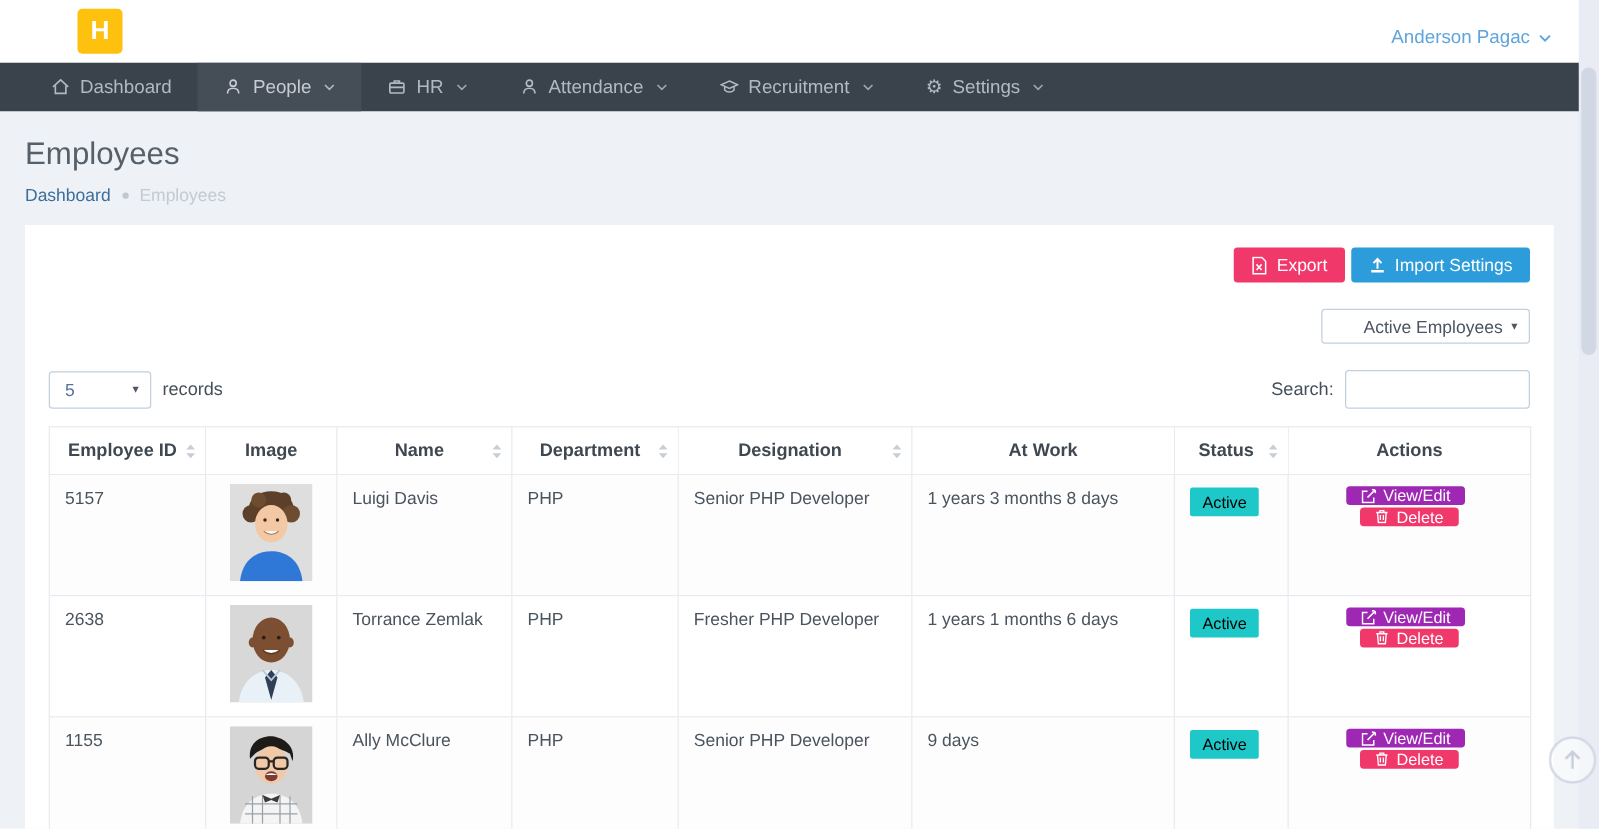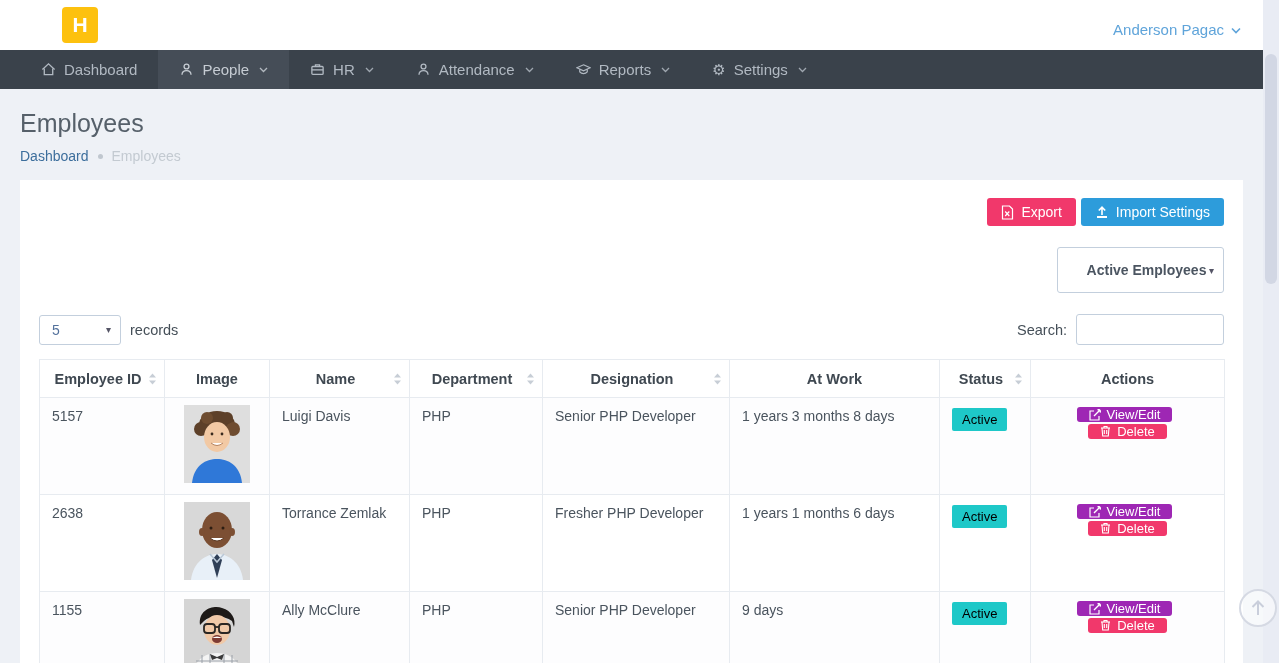--- a/index.html
+++ b/index.html
@@ -55,21 +55,21 @@
   }
   .btn-export { background:#f1386b; }
   .btn-import { background:#2d9cdb; }
 
   .filter-row { display:flex; justify-content:flex-end; margin-top:21px; }
   .select {
     position:relative; border:1px solid #c3cfdd; border-radius:3px; background:#fff;
     color:#4b5561; font-size:14px; display:flex; align-items:center; cursor:pointer;
   }
   .select .caret { position:absolute; right:9px; font-size:10px; color:#556; }
-  .select-filter { width:167px; height:46px; padding-left:28px; justify-content:flex-start;font-weight:bold; }
+  .select-filter { width:167px; height:28px; padding-left:28px; justify-content:flex-start; }
   .select-filter .val { margin:0 auto; transform:translateX(-8px); }
 
   .list-controls { display:flex; align-items:center; margin-top:21px; }
   .select-records { width:82px; height:30px; padding-left:12px; color:#53719c; }
   .records-label { margin-left:9px; font-size:14.5px; color:#454f58; }
   .search-wrap { margin-left:auto; display:flex; align-items:center; gap:9px; }
   .search-label { font-size:14.5px; color:#454f58; }
   .search-input {
     width:148px; height:31px; border:1px solid #c3cfdd; border-radius:3px;
     font-size:14px; padding:0 8px; color:#4b5561; font-family:inherit; outline:none;
@@ -168,21 +168,21 @@
     <span>Attendance</span>
     <svg class="chev" width="9" height="6" viewBox="0 0 9 6">
         <polyline points="1,1 4.5,4.5 8,1" fill="none" stroke="currentColor" stroke-width="1.3"></polyline>
       </svg>
   </div>
   <div class="nav-item">
     <svg width="15" height="15" viewBox="0 0 16 16" fill="none" stroke="currentColor" stroke-width="1.3">
         <path d="M8 3 L15 6.2 L8 9.4 L1 6.2 Z"></path>
         <path d="M4 7.6 V10.6 C4 10.6 5.5 12.4 8 12.4 C10.5 12.4 12 10.6 12 10.6 V7.6"></path>
       </svg>
-    <span>Reports</span>
+    <span>Recruitment</span>
     <svg class="chev" width="9" height="6" viewBox="0 0 9 6">
         <polyline points="1,1 4.5,4.5 8,1" fill="none" stroke="currentColor" stroke-width="1.3"></polyline>
       </svg>
   </div>
   <div class="nav-item">
     <span class="gear">⚙</span>
     <span>Settings</span>
     <svg class="chev" width="9" height="6" viewBox="0 0 9 6">
         <polyline points="1,1 4.5,4.5 8,1" fill="none" stroke="currentColor" stroke-width="1.3"></polyline>
       </svg>

